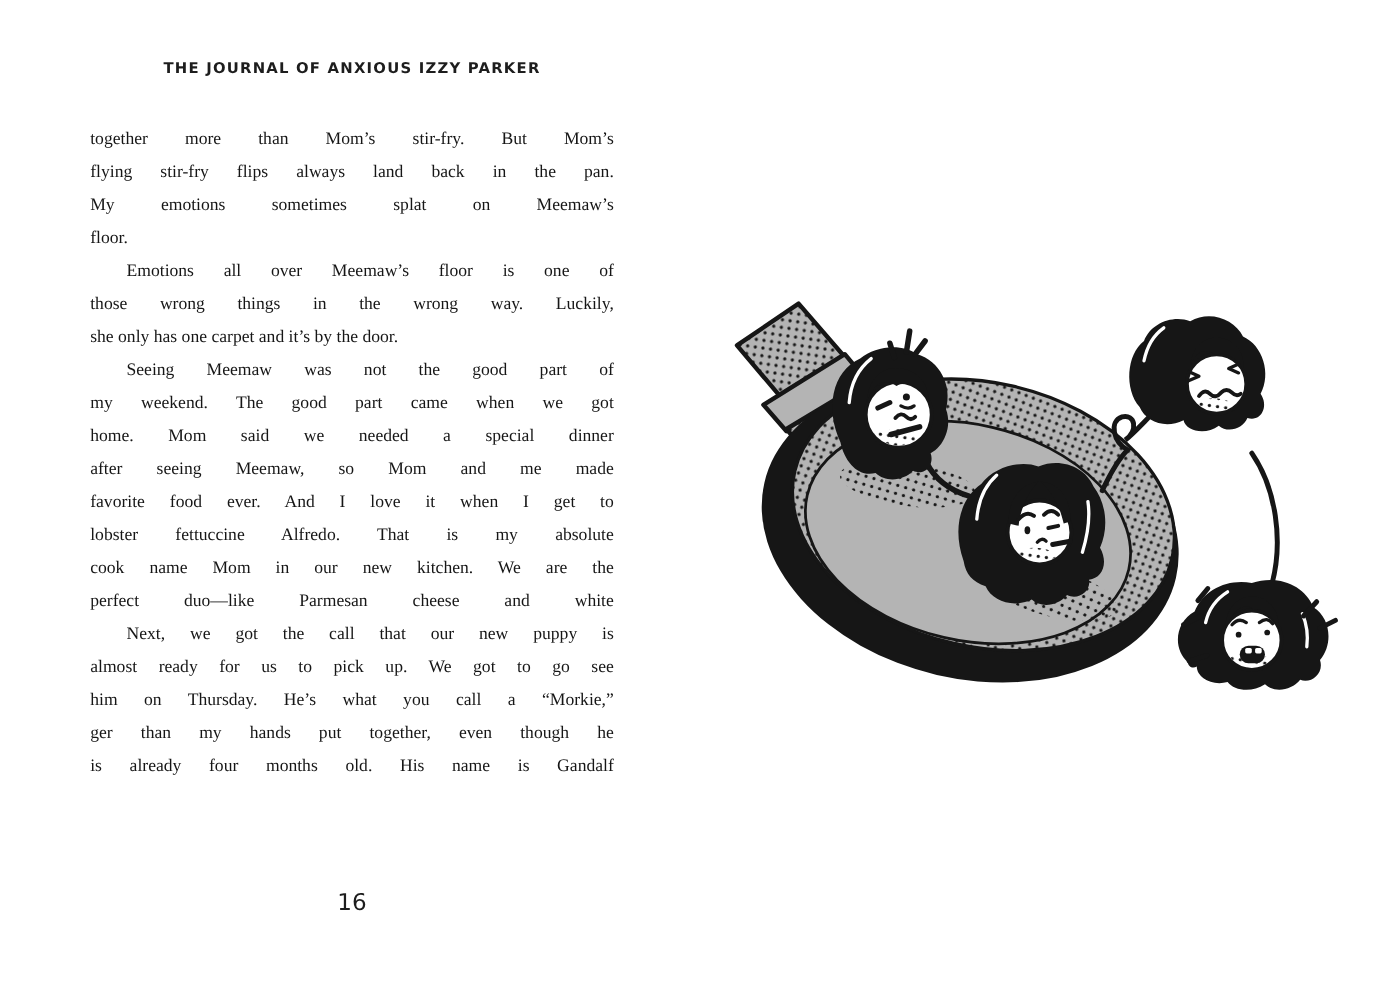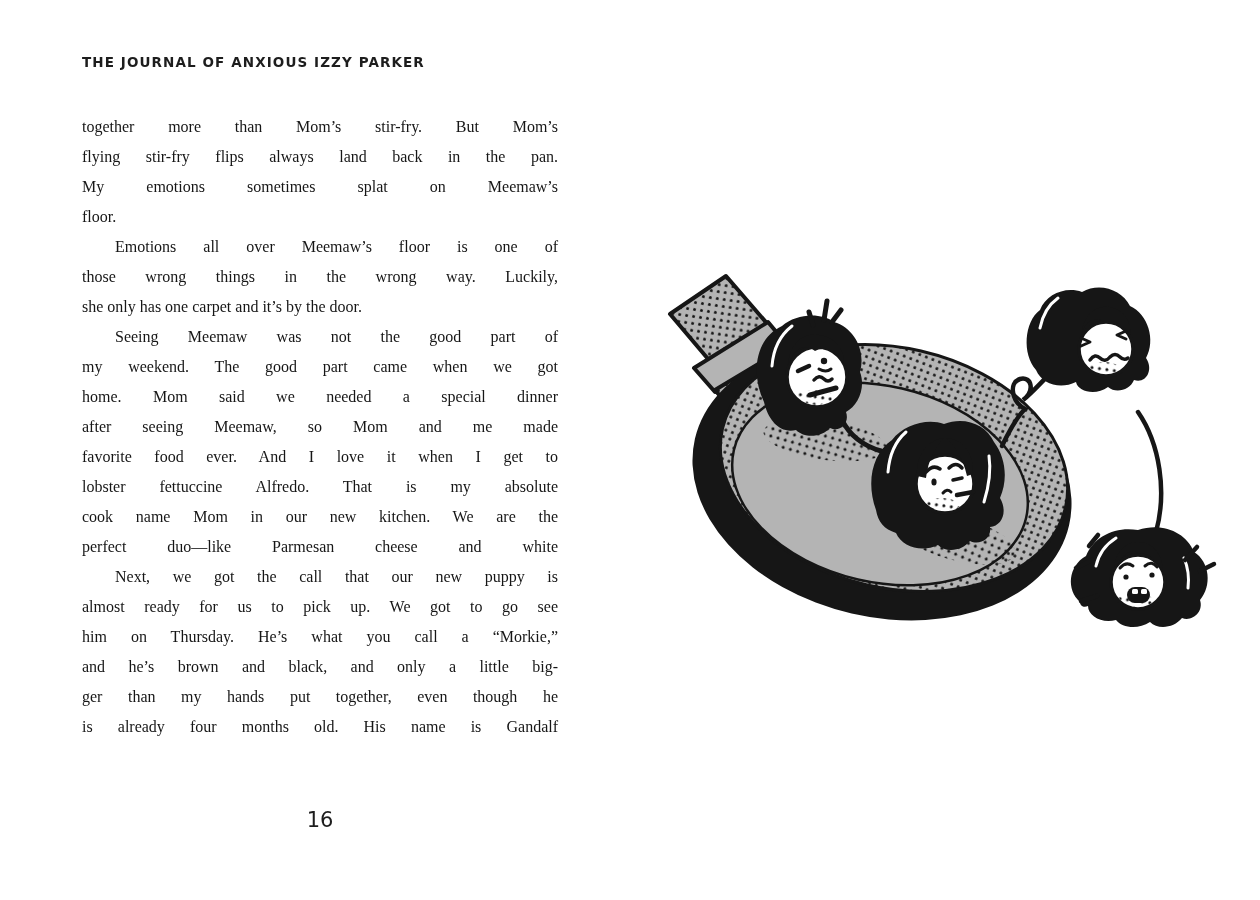--- a/index.html
+++ b/index.html
@@ -3,21 +3,21 @@
 <meta charset="utf-8">
 <style>
   html,body{margin:0;padding:0}
   body{
     width:1260px;height:900px;position:relative;overflow:hidden;
     background:#ffffff;color:#161616;
     font-family:"Liberation Serif", serif;
   }
   .running-head{
     position:absolute;left:82px;top:54px;width:476px;
-    text-align:left;white-space:nowrap;
+    text-align:center;white-space:nowrap;
     font-family:"DejaVu Sans", sans-serif;
     font-size:13.5px;letter-spacing:1.1px;font-weight:bold;color:#1d1d1d;
   }
   .textcol{
     position:absolute;left:82px;top:112px;width:476px;
     font-size:16px;line-height:30px;
   }
   .line{height:30px;text-align:justify;text-align-last:justify;overflow:visible}
   .line.end{text-align-last:left}
   .line.ind{text-indent:33px}
@@ -56,21 +56,20 @@
     <div class="line">after seeing Meemaw, so Mom and me made</div>
     <div class="line">favorite food ever. And I love it when I get to</div>
     <div class="line">lobster fettuccine Alfredo. That is my absolute</div>
     <div class="line">cook name Mom in our new kitchen. We are the</div>
     <div class="line">perfect duo—like Parmesan cheese and white</div>
   </div>
   <div>
     <div class="line ind">Next, we got the call that our new puppy is</div>
     <div class="line">almost ready for us to pick up. We got to go see</div>
     <div class="line">him on Thursday. He’s what you call a “Morkie,”</div>
-    <div class="line">and he’s brown and black, and only a little big-</div>
     <div class="line">ger than my hands put together, even though he</div>
     <div class="line">is already four months old. His name is Gandalf</div>
   </div>
 </div>
 
 <div class="pagenum">16</div>
 
 <svg class="illus" viewBox="0 0 580 380" aria-hidden="true">
   <defs>
     <pattern id="dotsbg" width="7" height="7" patternUnits="userSpaceOnUse" patternTransform="rotate(8)">

